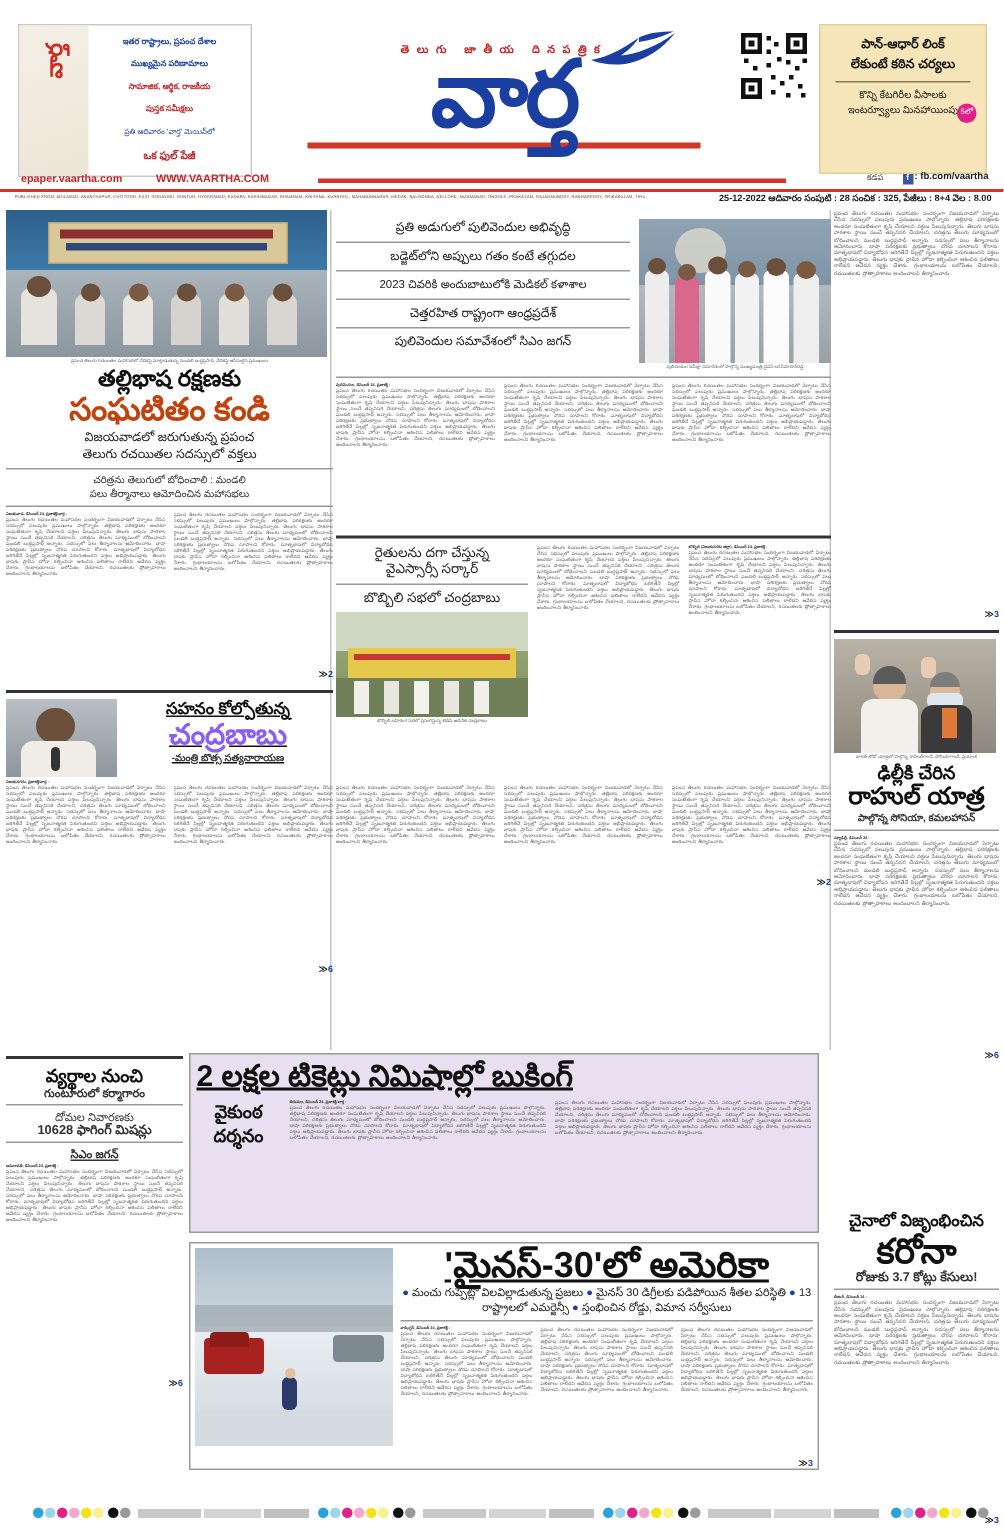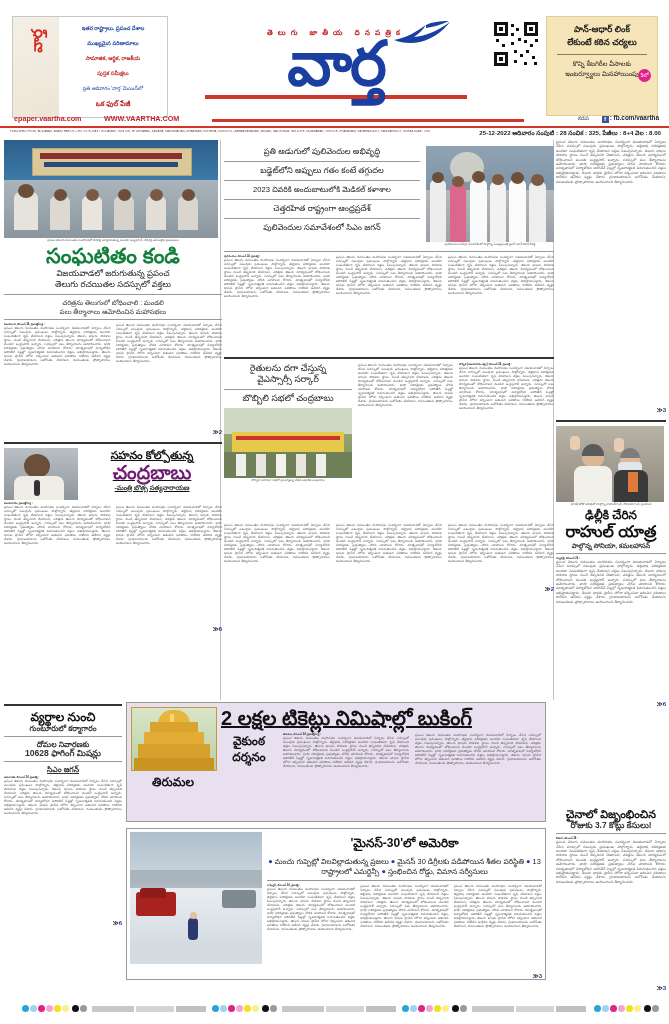--- a/index.html
+++ b/index.html
@@ -69,23 +69,23 @@
 
   
   .colL{position:absolute;left:4px;top:0;width:218px;}
   .colM{position:absolute;left:224px;top:0;width:330px;}
   .colR{position:absolute;left:556px;top:0;width:110px;}
 
   
   .photo{background:#cfcfcf;position:relative;overflow:hidden;}
   .cap{font-size:3.0px;line-height:3.8px;color:#666;text-align:center;padding:1px 0;}
 
-  .hl-red{color:#15803d;font-weight:bold;}
+  .hl-red{color:#c2410c;font-weight:bold;}
   .hl-green{color:#1f7a4d;font-weight:bold;}
-  .hl-blue{color:#701a75;font-weight:bold;}
+  .hl-blue{color:#8b5cf6;font-weight:bold;}
   .hl-black{color:#111;font-weight:bold;}
 
   .jump{display:inline-block;font-size:6px;color:#1b3fa0;font-weight:bold;}
   .jump .arr{color:#111;font-weight:bold;}
 
   .sep-h{height:2px;background:#333;margin:4px 0;}
   .sep-thin{height:1px;background:#999;margin:3px 0;}
 
   
   .h-mega{font-size:27px;line-height:29px;font-weight:bold;letter-spacing:-.5px;}
@@ -210,20 +210,21 @@
         <div style="position:absolute;left:82px;top:49px;width:13px;height:12px;background:#7a5a42;border-radius:50%;"></div>
         <div style="position:absolute;left:110px;top:56px;width:20px;height:34px;background:#d6d2cc;border-radius:6px 6px 0 0;"></div>
         <div style="position:absolute;left:114px;top:49px;width:13px;height:12px;background:#6b4f3a;border-radius:50%;"></div>
         <div style="position:absolute;left:142px;top:56px;width:20px;height:34px;background:#e2ded8;border-radius:6px 6px 0 0;"></div>
         <div style="position:absolute;left:146px;top:49px;width:13px;height:12px;background:#7a5a42;border-radius:50%;"></div>
         <div style="position:absolute;left:174px;top:56px;width:20px;height:34px;background:#d9d5cf;border-radius:6px 6px 0 0;"></div>
         <div style="position:absolute;left:178px;top:49px;width:13px;height:12px;background:#6b4f3a;border-radius:50%;"></div>
       </div>
       <div class="cap">ప్రపంచ తెలుగు రచయితల మహాసభలో వేదికపై మాట్లాడుతున్న మండలి బుద్ధప్రసాద్‌, వేదికపై ఆసీనులైన ప్రముఖులు</div>
 
+      <div class="h-mid ctr hl-black">తల్లిభాష రక్షణకు</div>
       <div class="h-big ctr hl-red">సంఘటితం కండి</div>
       <div class="sub">విజయవాడలో జరుగుతున్న ప్రపంచ</div>
       <div class="sub">తెలుగు రచయితల సదస్సులో వక్తలు</div>
       <div class="sep-thin"></div>
       <div class="sub-sm">చరిత్రను తెలుగులో బోధించాలి : మండలి</div>
       <div class="sub-sm">పలు తీర్మానాలు ఆమోదించిన మహాసభలు</div>
       <div class="sep-thin"></div>
 
       <div style="display:flex;gap:5px;margin-top:2px;">
         <div style="flex:1;">
@@ -379,66 +380,53 @@
       <div style="text-align:right;">
         <span class="jump"><span class="arr">≫</span><span>6</span></span>
       </div>
     </div>
 
     <div style="position:absolute;left:4px;top:560px;width:118px;">
       <div class="sep-h"></div>
       <div class="h-sm ctr hl-black" style="font-size:12px;">వ్యర్థాల నుంచి</div>
       <div class="sub-sm" style="font-weight:bold;font-size:7.6px;">గుంటూరులో కర్మాగారం</div>
       <div class="sep-thin"></div>
-      <div class="sub-sm" style="font-weight:bold;font-size:7.6px;">దోమల నివారణకు</div>
+      <div class="sub-sm" style="font-weight:normal;font-size:7.6px;">దోమల నివారణకు</div>
       <div class="sub-sm" style="font-weight:bold;font-size:8.6px;">10628 ఫాగింగ్ మిషన్లు</div>
       <div class="sep-thin"></div>
       <div class="sub-sm" style="font-weight:bold;font-size:7.6px;text-decoration:underline;">సిఎం జగన్</div>
       <div class="tiny" style="font-weight:bold;color:#333;margin-top:2px;">అమరావతి, డిసెంబర్ 24, ప్రజాశక్తి :</div>
       <div class="body-copy" style="height:132px;">ప్రపంచ తెలుగు రచయితల మహాసభల సందర్భంగా విజయవాడలో ఏర్పాటు చేసిన సదస్సులో పలువురు ప్రముఖులు పాల్గొన్నారు. తల్లిభాష పరిరక్షణకు అందరూ సంఘటితంగా కృషి చేయాలని వక్తలు పిలుపునిచ్చారు. తెలుగు భాషను పాఠశాల స్థాయి నుంచే తప్పనిసరి చేయాలని, చరిత్రను తెలుగు మాధ్యమంలో బోధించాలని మండలి బుద్ధప్రసాద్ అన్నారు. సదస్సులో పలు తీర్మానాలను ఆమోదించారు. భాషా పరిరక్షణకు ప్రభుత్వాలు చొరవ చూపాలని కోరారు. మాతృభాషలో విద్యాబోధన జరిగితేనే పిల్లల్లో సృజనాత్మకత పెరుగుతుందని వక్తలు అభిప్రాయపడ్డారు. తెలుగు భాషకు ప్రాచీన హోదా కల్పించినా ఆశించిన ఫలితాలు రాలేదని ఆవేదన వ్యక్తం చేశారు. గ్రంథాలయాలను బలోపేతం చేయాలని, రచయితలకు ప్రోత్సాహకాలు అందించాలని తీర్మానించారు.</div>
       <div style="text-align:right;">
         <span class="jump"><span class="arr">≫</span><span>6</span></span>
       </div>
     </div>
 
     <div class="boxed lav" style="position:absolute;left:126px;top:562px;width:420px;height:120px;padding:4px;">
       <div style="display:flex;gap:6px;height:100%;">
-        <div style="width:84px;">
-          <div style="width:84px;height:62px;background:linear-gradient(#dfa93c,#c98a20);position:relative;overflow:hidden;border:1px solid #c49a3a;">
-            <div style="position:absolute;left:0;top:0;width:84px;height:62px;background:linear-gradient(#d9e6c8,#b9cfa2);"></div>
-            <div style="position:absolute;left:26px;top:2px;width:32px;height:14px;background:#e8b63c;border-radius:16px 16px 0 0;"></div>
-            <div style="position:absolute;left:18px;top:14px;width:48px;height:10px;background:#d9a32e;"></div>
-            <div style="position:absolute;left:12px;top:24px;width:60px;height:12px;background:#e2ad34;"></div>
-            <div style="position:absolute;left:6px;top:36px;width:72px;height:14px;background:#d6a02c;"></div>
-            <div style="position:absolute;left:2px;top:50px;width:80px;height:12px;background:#c9941f;"></div>
-            <div style="position:absolute;left:38px;top:6px;width:4px;height:8px;background:#f5d77a;"></div>
-          </div>
-          <div class="h-sm ctr hl-black" style="font-size:12px;line-height:15px;margin-top:4px;">
-            <div>తిరుమల</div>
-          </div>
-        </div>
         <div style="flex:1;">
           <div class="h-big hl-black" style="font-size:20px;line-height:23px;text-decoration:underline;">2 లక్షల టికెట్లు నిమిషాల్లో బుకింగ్</div>
           <div style="display:flex;gap:6px;margin-top:3px;">
             <div style="width:56px;">
               <div class="h-sm ctr hl-black" style="font-size:12px;line-height:16px;">వైకుంఠ</div>
               <div class="h-sm ctr hl-black" style="font-size:12px;line-height:16px;">దర్శనం</div>
             </div>
             <div style="flex:1;">
               <div class="tiny" style="font-weight:bold;color:#333;">తిరుమల, డిసెంబర్ 24, ప్రజాశక్తి/వార్త :</div>
               <div class="body-copy" style="height:60px;">ప్రపంచ తెలుగు రచయితల మహాసభల సందర్భంగా విజయవాడలో ఏర్పాటు చేసిన సదస్సులో పలువురు ప్రముఖులు పాల్గొన్నారు. తల్లిభాష పరిరక్షణకు అందరూ సంఘటితంగా కృషి చేయాలని వక్తలు పిలుపునిచ్చారు. తెలుగు భాషను పాఠశాల స్థాయి నుంచే తప్పనిసరి చేయాలని, చరిత్రను తెలుగు మాధ్యమంలో బోధించాలని మండలి బుద్ధప్రసాద్ అన్నారు. సదస్సులో పలు తీర్మానాలను ఆమోదించారు. భాషా పరిరక్షణకు ప్రభుత్వాలు చొరవ చూపాలని కోరారు. మాతృభాషలో విద్యాబోధన జరిగితేనే పిల్లల్లో సృజనాత్మకత పెరుగుతుందని వక్తలు అభిప్రాయపడ్డారు. తెలుగు భాషకు ప్రాచీన హోదా కల్పించినా ఆశించిన ఫలితాలు రాలేదని ఆవేదన వ్యక్తం చేశారు. గ్రంథాలయాలను బలోపేతం చేయాలని, రచయితలకు ప్రోత్సాహకాలు అందించాలని తీర్మానించారు.</div>
             </div>
             <div class="body-copy" style="flex:1;height:68px;">ప్రపంచ తెలుగు రచయితల మహాసభల సందర్భంగా విజయవాడలో ఏర్పాటు చేసిన సదస్సులో పలువురు ప్రముఖులు పాల్గొన్నారు. తల్లిభాష పరిరక్షణకు అందరూ సంఘటితంగా కృషి చేయాలని వక్తలు పిలుపునిచ్చారు. తెలుగు భాషను పాఠశాల స్థాయి నుంచే తప్పనిసరి చేయాలని, చరిత్రను తెలుగు మాధ్యమంలో బోధించాలని మండలి బుద్ధప్రసాద్ అన్నారు. సదస్సులో పలు తీర్మానాలను ఆమోదించారు. భాషా పరిరక్షణకు ప్రభుత్వాలు చొరవ చూపాలని కోరారు. మాతృభాషలో విద్యాబోధన జరిగితేనే పిల్లల్లో సృజనాత్మకత పెరుగుతుందని వక్తలు అభిప్రాయపడ్డారు. తెలుగు భాషకు ప్రాచీన హోదా కల్పించినా ఆశించిన ఫలితాలు రాలేదని ఆవేదన వ్యక్తం చేశారు. గ్రంథాలయాలను బలోపేతం చేయాలని, రచయితలకు ప్రోత్సాహకాలు అందించాలని తీర్మానించారు.</div>
           </div>
         </div>
       </div>
     </div>
 
     <div style="position:absolute;left:556px;top:668px;width:110px;">
       <div class="h-sm ctr hl-black" style="font-size:11px;line-height:13px;">చైనాలో విజృంభించిన</div>
+      <div class="h-big ctr hl-black" style="font-size:23px;line-height:26px;">కరోనా</div>
       <div class="sub-sm" style="font-weight:bold;font-size:8.4px;">రోజుకు 3.7 కోట్లు కేసులు!</div>
       <div class="sep-thin"></div>
       <div class="tiny" style="font-weight:bold;color:#333;">బీజింగ్, డిసెంబర్ 24 :</div>
       <div class="body-copy b4" style="height:136px;">ప్రపంచ తెలుగు రచయితల మహాసభల సందర్భంగా విజయవాడలో ఏర్పాటు చేసిన సదస్సులో పలువురు ప్రముఖులు పాల్గొన్నారు. తల్లిభాష పరిరక్షణకు అందరూ సంఘటితంగా కృషి చేయాలని వక్తలు పిలుపునిచ్చారు. తెలుగు భాషను పాఠశాల స్థాయి నుంచే తప్పనిసరి చేయాలని, చరిత్రను తెలుగు మాధ్యమంలో బోధించాలని మండలి బుద్ధప్రసాద్ అన్నారు. సదస్సులో పలు తీర్మానాలను ఆమోదించారు. భాషా పరిరక్షణకు ప్రభుత్వాలు చొరవ చూపాలని కోరారు. మాతృభాషలో విద్యాబోధన జరిగితేనే పిల్లల్లో సృజనాత్మకత పెరుగుతుందని వక్తలు అభిప్రాయపడ్డారు. తెలుగు భాషకు ప్రాచీన హోదా కల్పించినా ఆశించిన ఫలితాలు రాలేదని ఆవేదన వ్యక్తం చేశారు. గ్రంథాలయాలను బలోపేతం చేయాలని, రచయితలకు ప్రోత్సాహకాలు అందించాలని తీర్మానించారు.</div>
       <div style="text-align:right;">
         <span class="jump"><span class="arr">≫</span><span>3</span></span>
       </div>
     </div>
 
     <div class="boxed" style="position:absolute;left:126px;top:688px;width:420px;height:152px;padding:3px;">
@@ -450,21 +438,21 @@
             <div style="position:absolute;left:0;top:56px;width:132px;height:76px;background:linear-gradient(#e8edf1,#cfd7dd);"></div>
             <div style="position:absolute;left:6px;top:60px;width:40px;height:24px;background:#a8231f;border-radius:3px;"></div>
             <div style="position:absolute;left:10px;top:56px;width:26px;height:10px;background:#8e1c18;border-radius:3px 3px 0 0;"></div>
             <div style="position:absolute;left:58px;top:86px;width:10px;height:22px;background:#2a3b6b;border-radius:4px;"></div>
             <div style="position:absolute;left:60px;top:80px;width:7px;height:7px;background:#e3c39f;border-radius:50%;"></div>
             <div style="position:absolute;left:92px;top:58px;width:34px;height:18px;background:#7e8a92;border-radius:3px;"></div>
             <div style="position:absolute;left:0;top:108px;width:132px;height:24px;background:#d5dce1;"></div>
           </div>
         </div>
         <div style="flex:1;">
-          <div class="h-big ctr hl-black" style="font-size:12px;line-height:23px;">'మైనస్-30'లో అమెరికా</div>
+          <div class="h-big ctr hl-black" style="font-size:24px;line-height:23px;text-decoration:underline;">'మైనస్-30'లో అమెరికా</div>
           <div class="bulletline" style="font-size:7.4px;line-height:10px;margin-top:2px;">
             <span style="color:#1b3fa0;">●</span>
             <span>మంచు గుప్పెట్లో విలవిల్లాడుతున్న ప్రజలు</span>
             <span style="color:#1b3fa0;">●</span>
             <span>మైనస్ 30 డిగ్రీలకు పడిపోయిన శీతల పరిస్థితి</span>
             <span style="color:#1b3fa0;">●</span>
             <span>13 రాష్ట్రాలలో ఎమర్జెన్సీ</span>
             <span style="color:#1b3fa0;">●</span>
             <span>స్తంభించిన రోడ్డు, విమాన సర్వీసులు</span>
           </div>

